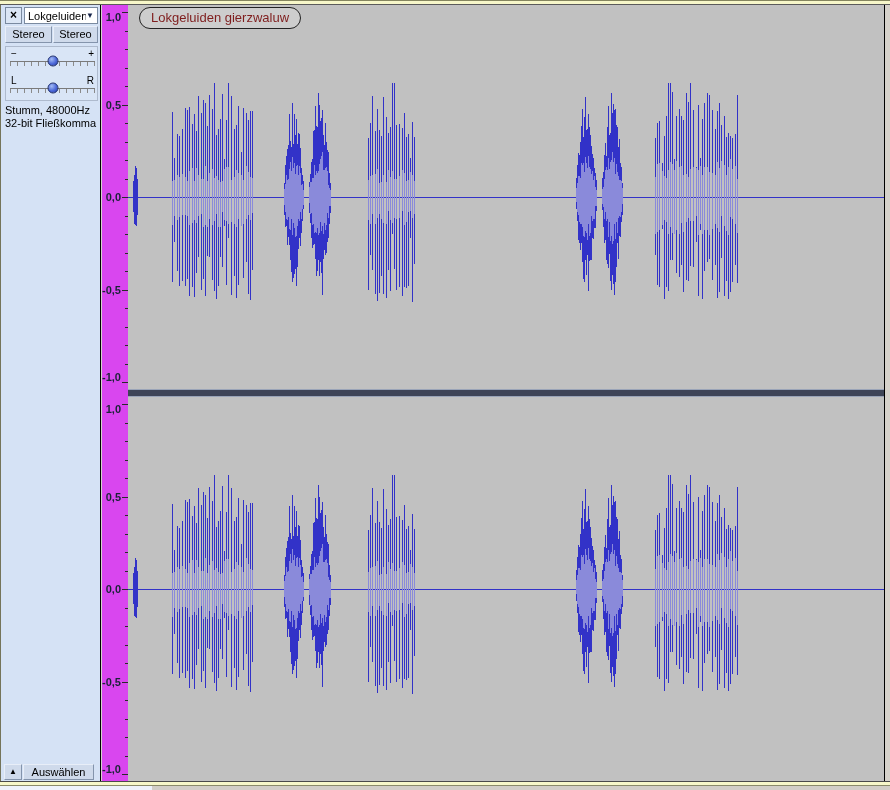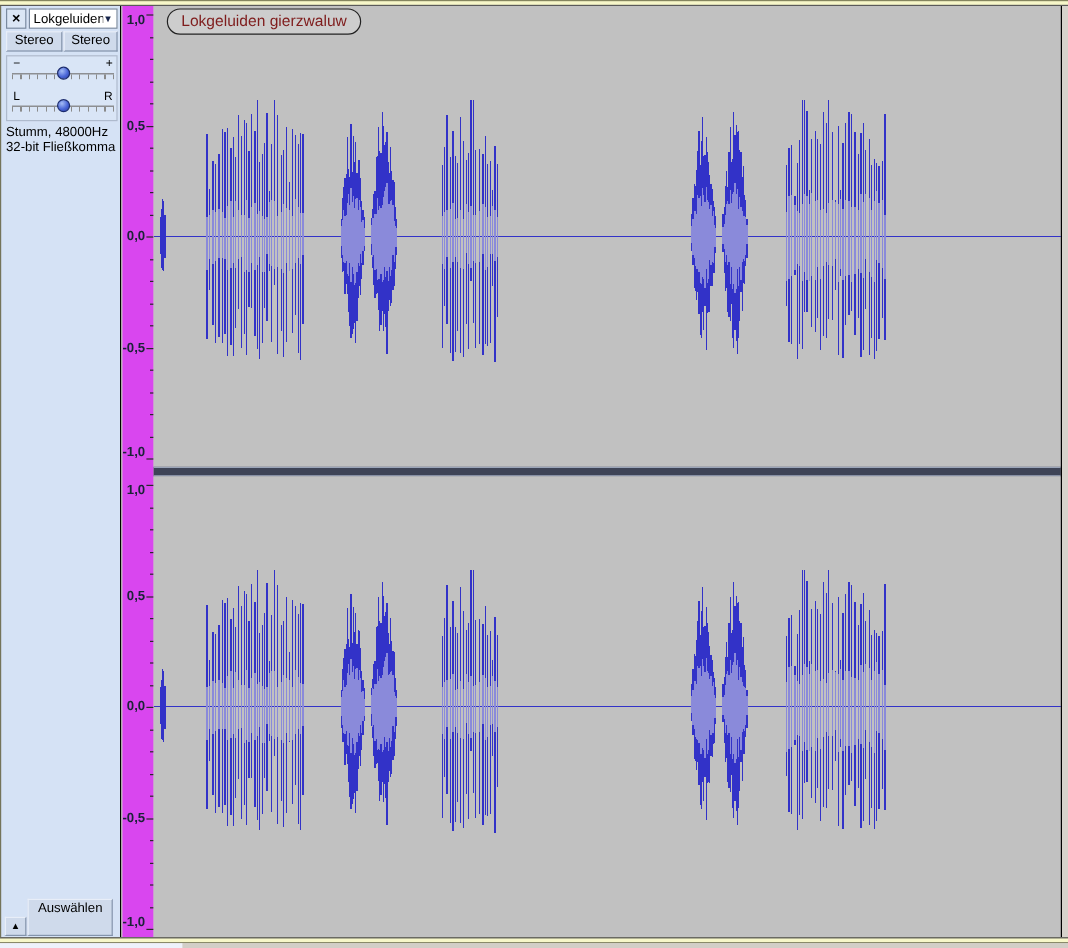--- a/index.html
+++ b/index.html
@@ -56,21 +56,21 @@
     background:repeating-linear-gradient(90deg,#8a8a8a 0 1px,transparent 1px 7px);
   }
   .slider-thumb {
     position:absolute; left:50%; top:14px; width:11px; height:11px; border-radius:50%;
     transform:translate(-50%,-50%);
     background:radial-gradient(circle at 35% 30%, #a4bcf6, #4a66d8 55%, #2b3f9e);
     border:1px solid #1c2c6e;
   }
   #track-info { position:absolute; left:4px; top:99px; font-size:11px; line-height:13px; color:#000; }
   #collapse-button { left:3px; bottom:1px; top:auto; width:18px; height:16px; font-size:8px; line-height:14px; }
-  #select-button   { left:22px; bottom:1px; top:auto; width:71px; height:31px; line-height:14px; }
+  #select-button   { left:22px; bottom:1px; top:auto; width:71px; height:16px; line-height:14px; }
 
   
   #ruler-col {
     position:absolute; left:102px; top:5px; width:26px; height:776px; background:#d946ef;
   }
   .ruler-channel { position:absolute; left:0; width:26px; height:384px; }
   #ruler-ch1 { top:0; } #ruler-ch2 { top:392px; }
   .tick { position:absolute; height:1px; background:#2a2a2a; }
   .tick.major { width:6px; left:20px; }
   .tick.minor { width:3px; left:23px; }

